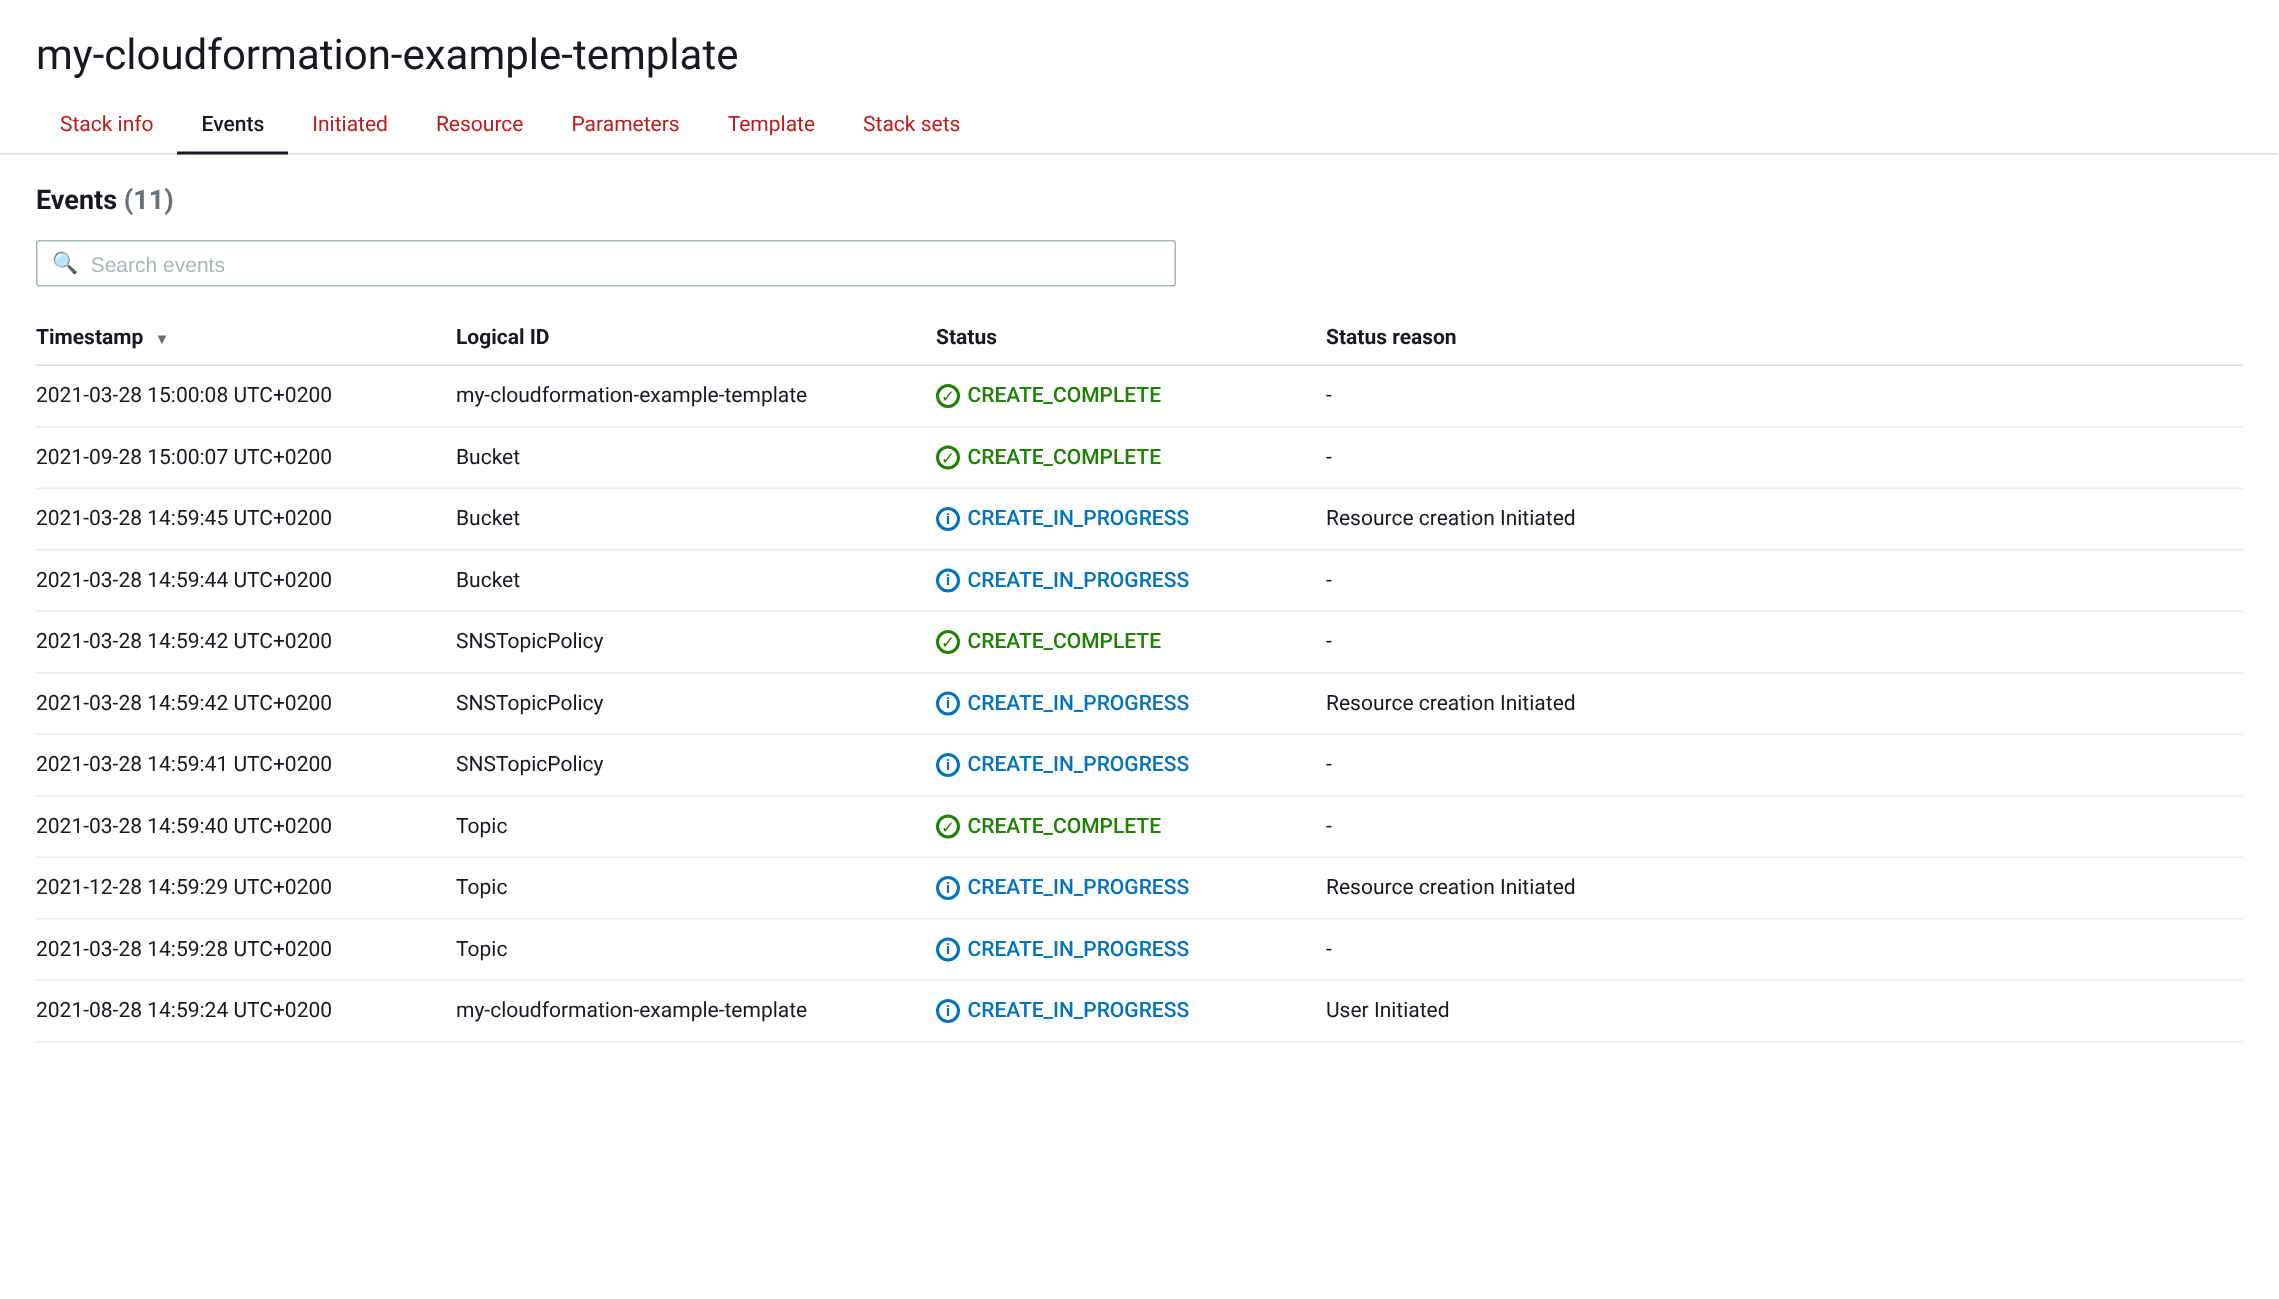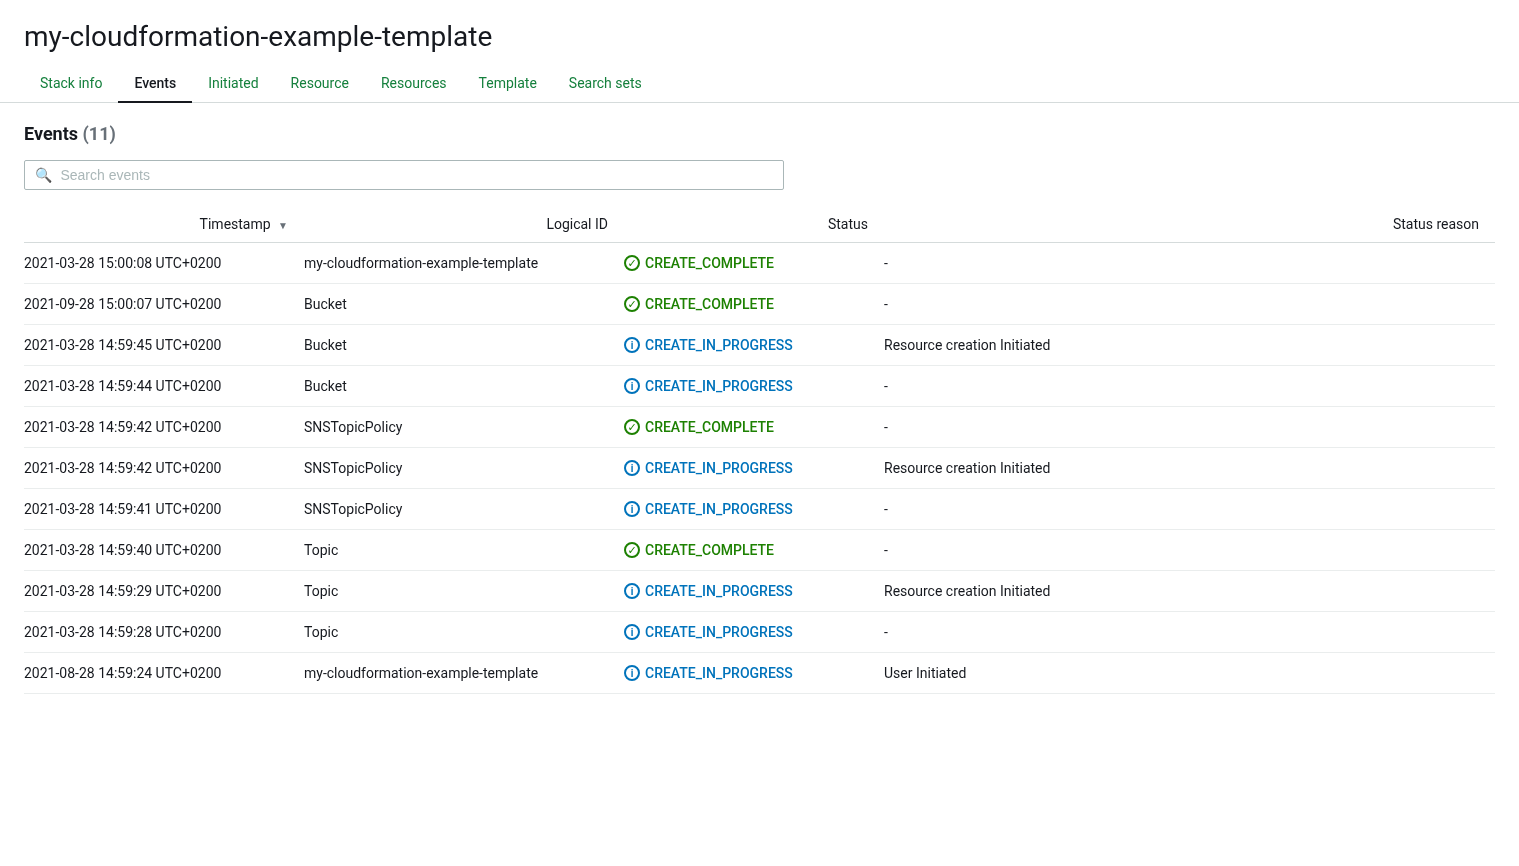--- a/index.html
+++ b/index.html
@@ -22,21 +22,21 @@
       color: #16191f;
     }
     .tabs-container {
       display: flex;
       border-bottom: 1px solid #d5dbdb;
       padding: 0 24px;
     }
     .tab {
       padding: 10px 16px;
       cursor: pointer;
-      color: #15803d;
+      color: #b91c1c;
       font-size: 14px;
       border-bottom: 2px solid transparent;
       margin-bottom: -1px;
       white-space: nowrap;
     }
     .tab.active {
       color: #16191f;
       border-bottom: 2px solid #16191f;
       font-weight: 500;
     }
@@ -82,22 +82,22 @@
       color: #aab7b8;
     }
     table {
       width: 100%;
       border-collapse: collapse;
     }
     thead tr {
       border-bottom: 1px solid #d5dbdb;
     }
     th {
-      text-align: right;
-      font-weight: 400;
+      text-align: left;
+      font-weight: 700;
       font-size: 14px;
       padding: 10px 16px 10px 0;
       color: #16191f;
       white-space: nowrap;
     }
     th.sortable {
       cursor: pointer;
     }
     th .sort-icon {
       display: inline-block;
@@ -155,23 +155,23 @@
 
 <div>
   <div class="page-header">
     <h1 class="page-title">my-cloudformation-example-template</h1>
   </div>
   <nav class="tabs-container">
     <div class="tab">Stack info</div>
     <div class="tab active">Events</div>
     <div class="tab">Initiated</div>
     <div class="tab">Resource</div>
-    <div class="tab">Resources</div>
+    <div class="tab">Parameters</div>
     <div class="tab">Template</div>
-    <div class="tab">Search sets</div>
+    <div class="tab">Stack sets</div>
   </nav>
 </div>
 
 <div class="content-area">
   <div class="section-title">
     <span>Events</span>
     <span class="count">(11)</span>
   </div>
 
   <div class="search-container">
@@ -284,21 +284,21 @@
           <td class="col-logical-id">Topic</td>
           <td class="col-status">
             <div class="status-complete">
               <span class="status-icon icon-complete">✓</span>
               <span>CREATE_COMPLETE</span>
             </div>
           </td>
           <td class="col-reason">-</td>
         </tr>
         <tr>
-          <td class="col-timestamp">2021-03-28 14:59:29 UTC+0200</td>
+          <td class="col-timestamp">2021-12-28 14:59:29 UTC+0200</td>
           <td class="col-logical-id">Topic</td>
           <td class="col-status">
             <div class="status-in-progress">
               <span class="status-icon icon-in-progress">
                 <b>i</b>
               </span>
               <span>CREATE_IN_PROGRESS</span>
             </div>
           </td>
           <td class="col-reason">Resource creation Initiated</td>

